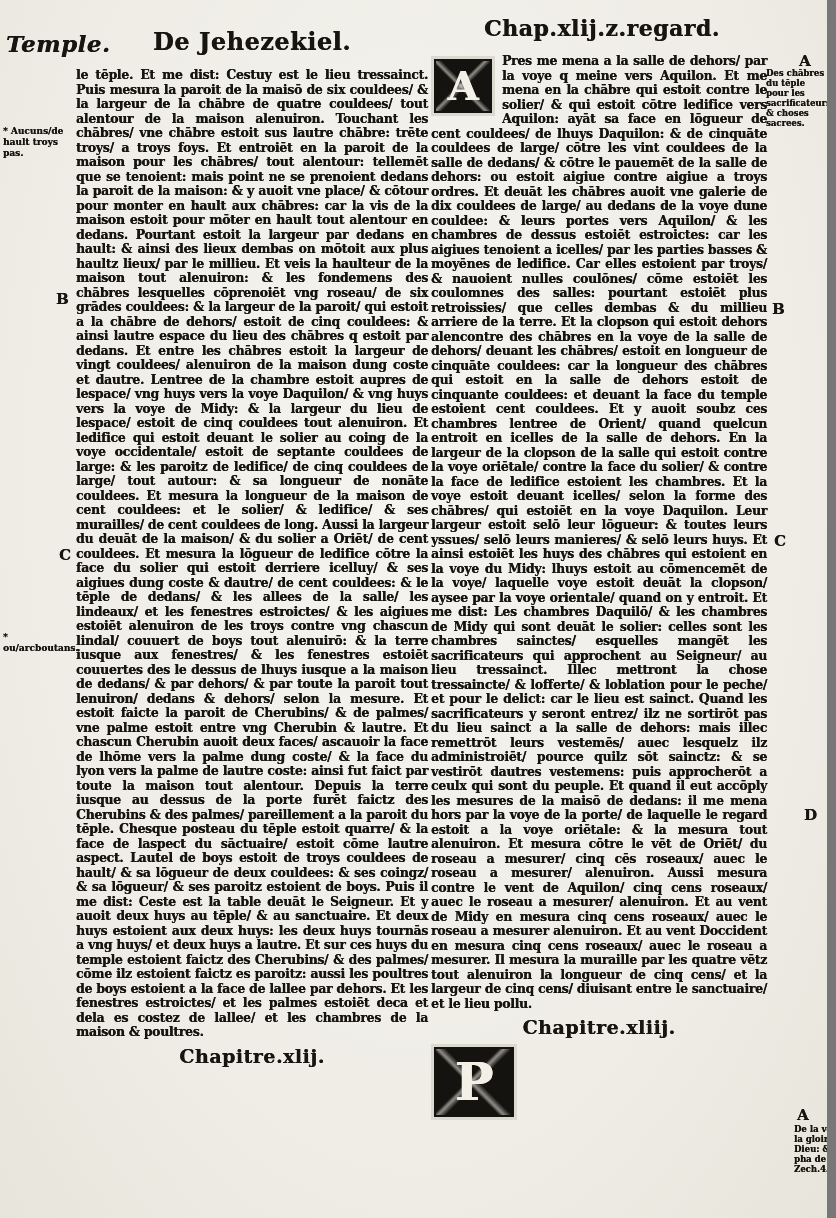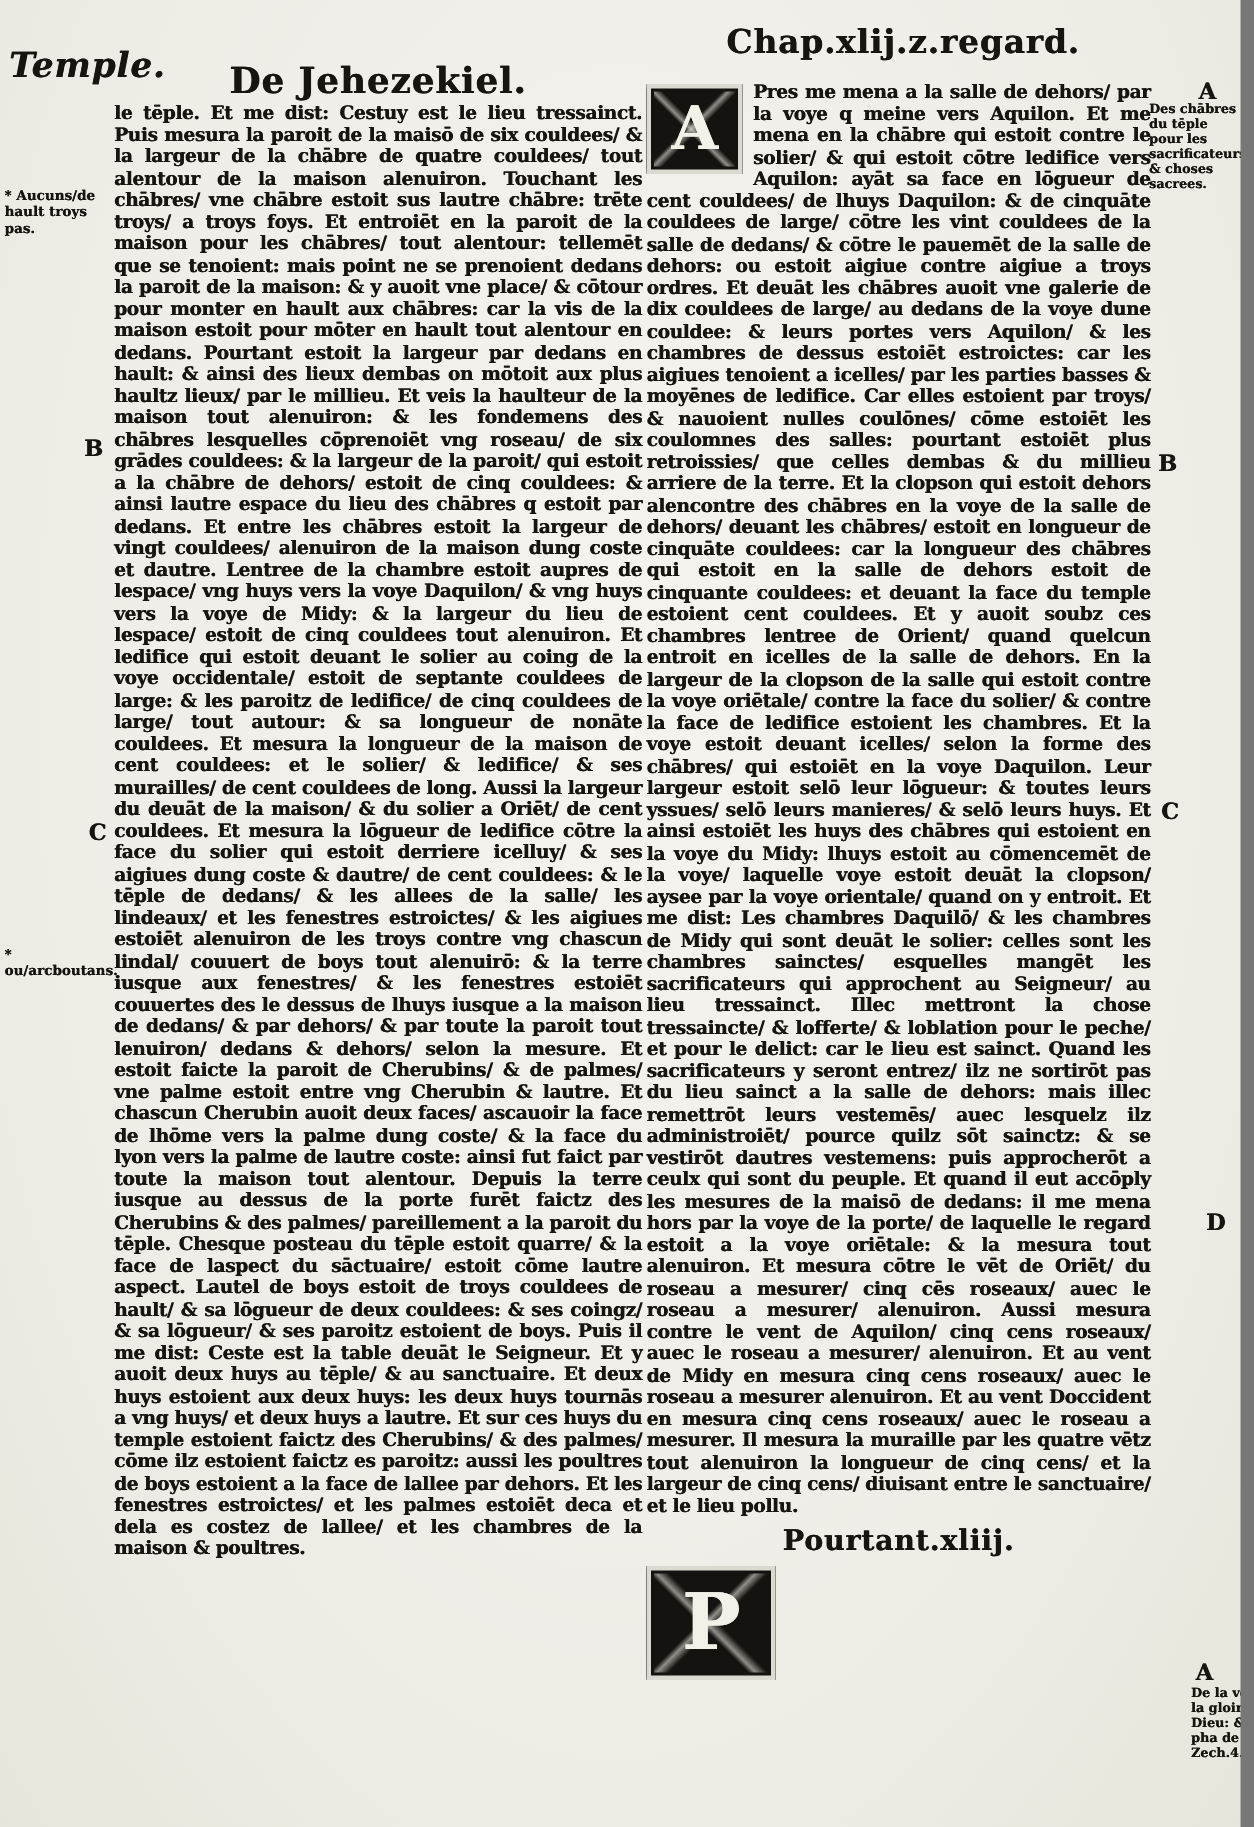--- a/index.html
+++ b/index.html
@@ -3,21 +3,21 @@
 <meta charset="utf-8">
 <style>
   html,body{margin:0;padding:0;background:#777;}
   .page{
     position:relative;width:827px;height:1218px;overflow:hidden;
     background:radial-gradient(ellipse at 50% 38%, #f5f4ef 0%, #efede6 62%, #e7e5db 100%);
     font-family:"DejaVu Serif", serif;color:#17150f;
   }
   .gothic{font-weight:700;text-shadow:0.3px 0 currentColor;}
   .running-title{position:absolute;left:6px;top:30px;font-size:23px;font-style:italic;letter-spacing:0.5px;}
-  .book-title{position:absolute;left:76px;top:27px;width:352px;text-align:center;font-size:24px;letter-spacing:0.5px;margin-top:12px;}
+  .book-title{position:absolute;left:76px;top:27px;width:352px;text-align:center;font-size:24px;letter-spacing:0.5px;}
   .chap-range{position:absolute;left:432px;top:15px;width:340px;text-align:center;font-size:22px;letter-spacing:0.5px;}
   .col{position:absolute;}
   .left-col{left:76px;top:68px;width:352px;}
   .right-col{left:431px;top:54px;width:336px;}
   .body-text{
     font-size:12.4px;line-height:14.5px;font-weight:700;text-align:justify;
     letter-spacing:-0.25px;text-shadow:0.3px 0 currentColor;hyphens:none;
   }
   .chapter-heading{
     text-align:center;font-size:19px;font-weight:700;margin-top:5px;margin-bottom:3px;
@@ -58,28 +58,29 @@
 
   <div class="margin-note" style="left:3px;top:126px;width:70px;">* Aucuns/de hault troys pas.</div>
   <div class="section-letter" style="left:56px;top:290px;">B</div>
   <div class="section-letter" style="left:59px;top:546px;">C</div>
   <div class="margin-note" style="left:3px;top:632px;width:70px;">* ou/arcboutans.</div>
 
   <div class="col left-col">
     <div class="body-text">
       <span>le tēple. Et me dist: Cestuy est le lieu tressainct. Puis mesura la paroit de la maisō de six couldees/ &amp; la largeur de la chābre de quatre couldees/ tout alentour de la maison alenuiron. Touchant les chābres/ vne chābre estoit sus lautre chābre: trēte troys/ a troys foys. Et entroiēt en la paroit de la maison pour les chābres/ tout alentour: tellemēt que se tenoient: mais point ne se prenoient dedans la paroit de la maison: &amp; y auoit vne place/ &amp; cōtour pour monter en hault aux chābres: car la vis de la maison estoit pour mōter en hault tout alentour en dedans. Pourtant estoit la largeur par dedans en hault: &amp; ainsi des lieux dembas on mōtoit aux plus haultz lieux/ par le millieu. Et veis la haulteur de la maison tout alenuiron: &amp; les fondemens des chābres lesquelles cōprenoiēt vng roseau/ de six grādes couldees: &amp; la largeur de la paroit/ qui estoit a la chābre de dehors/ estoit de cinq couldees: &amp; ainsi lautre espace du lieu des chābres q estoit par dedans. Et entre les chābres estoit la largeur de vingt couldees/ alenuiron de la maison dung coste et dautre. Lentree de la chambre estoit aupres de lespace/ vng huys vers la voye Daquilon/ &amp; vng huys vers la voye de Midy: &amp; la largeur du lieu de lespace/ estoit de cinq couldees tout alenuiron. Et ledifice qui estoit deuant le solier au coing de la voye occidentale/ estoit de septante couldees de large: &amp; les paroitz de ledifice/ de cinq couldees de large/ tout autour: &amp; sa longueur de nonāte couldees. Et mesura la longueur de la maison de cent couldees: et le solier/ &amp; ledifice/ &amp; ses murailles/ de cent couldees de long. Aussi la largeur du deuāt de la maison/ &amp; du solier a Oriēt/ de cent couldees. Et mesura la lōgueur de ledifice cōtre la face du solier qui estoit derriere icelluy/ &amp; ses aigiues dung coste &amp; dautre/ de cent couldees: &amp; le tēple de dedans/ &amp; les allees de la salle/ les lindeaux/ et les fenestres estroictes/ &amp; les aigiues estoiēt alenuiron de les troys contre vng chascun lindal/ couuert de boys tout alenuirō: &amp; la terre iusque aux fenestres/ &amp; les fenestres estoiēt couuertes des le dessus de lhuys iusque a la maison de dedans/ &amp; par dehors/ &amp; par toute la paroit tout lenuiron/ dedans &amp; dehors/ selon la mesure. Et estoit faicte la paroit de Cherubins/ &amp; de palmes/ vne palme estoit entre vng Cherubin &amp; lautre. Et chascun Cherubin auoit deux faces/ ascauoir la face de lhōme vers la palme dung coste/ &amp; la face du lyon vers la palme de lautre coste: ainsi fut faict par toute la maison tout alentour. Depuis la terre iusque au dessus de la porte furēt faictz des Cherubins &amp; des palmes/ pareillement a la paroit du tēple. Chesque posteau du tēple estoit quarre/ &amp; la face de laspect du sāctuaire/ estoit cōme lautre aspect. Lautel de boys estoit de troys couldees de hault/ &amp; sa lōgueur de deux couldees: &amp; ses coingz/ &amp; sa lōgueur/ &amp; ses paroitz estoient de boys. Puis il me dist: Ceste est la table deuāt le Seigneur. Et y auoit deux huys au tēple/ &amp; au sanctuaire. Et deux huys estoient aux deux huys: les deux huys tournās a vng huys/ et deux huys a lautre. Et sur ces huys du temple estoient faictz des Cherubins/ &amp; des palmes/ cōme ilz estoient faictz es paroitz: aussi les poultres de boys estoient a la face de lallee par dehors. Et les fenestres estroictes/ et les palmes estoiēt deca et dela es costez de lallee/ et les chambres de la maison &amp; poultres.</span>
     </div>
+    <div class="chapter-heading">Chapitre.xlij.</div>
   </div>
 
   <div class="col right-col">
     <div class="body-text">
       <span class="dropcap dropcap-a">A</span>
       <span>Pres me mena a la salle de dehors/ par la voye q meine vers Aquilon. Et me mena en la chābre qui estoit contre le solier/ &amp; qui estoit cōtre ledifice vers Aquilon: ayāt sa face en lōgueur de cent couldees/ de lhuys Daquilon: &amp; de cinquāte couldees de large/ cōtre les vint couldees de la salle de dedans/ &amp; cōtre le pauemēt de la salle de dehors: ou estoit aigiue contre aigiue a troys ordres. Et deuāt les chābres auoit vne galerie de dix couldees de large/ au dedans de la voye dune couldee: &amp; leurs portes vers Aquilon/ &amp; les chambres de dessus estoiēt estroictes: car les aigiues tenoient a icelles/ par les parties basses &amp; moyēnes de ledifice. Car elles estoient par troys/ &amp; nauoient nulles coulōnes/ cōme estoiēt les coulomnes des salles: pourtant estoiēt plus retroissies/ que celles dembas &amp; du millieu arriere de la terre. Et la clopson qui estoit dehors alencontre des chābres en la voye de la salle de dehors/ deuant les chābres/ estoit en longueur de cinquāte couldees: car la longueur des chābres qui estoit en la salle de dehors estoit de cinquante couldees: et deuant la face du temple estoient cent couldees. Et y auoit soubz ces chambres lentree de Orient/ quand quelcun entroit en icelles de la salle de dehors. En la largeur de la clopson de la salle qui estoit contre la voye oriētale/ contre la face du solier/ &amp; contre la face de ledifice estoient les chambres. Et la voye estoit deuant icelles/ selon la forme des chābres/ qui estoiēt en la voye Daquilon. Leur largeur estoit selō leur lōgueur: &amp; toutes leurs yssues/ selō leurs manieres/ &amp; selō leurs huys. Et ainsi estoiēt les huys des chābres qui estoient en la voye du Midy: lhuys estoit au cōmencemēt de la voye/ laquelle voye estoit deuāt la clopson/ aysee par la voye orientale/ quand on y entroit. Et me dist: Les chambres Daquilō/ &amp; les chambres de Midy qui sont deuāt le solier: celles sont les chambres sainctes/ esquelles mangēt les sacrificateurs qui approchent au Seigneur/ au lieu tressainct. Illec mettront la chose tressaincte/ &amp; lofferte/ &amp; loblation pour le peche/ et pour le delict: car le lieu est sainct. Quand les sacrificateurs y seront entrez/ ilz ne sortirōt pas du lieu sainct a la salle de dehors: mais illec remettrōt leurs vestemēs/ auec lesquelz ilz administroiēt/ pource quilz sōt sainctz: &amp; se vestirōt dautres vestemens: puis approcherōt a ceulx qui sont du peuple. Et quand il eut accōply les mesures de la maisō de dedans: il me mena hors par la voye de la porte/ de laquelle le regard estoit a la voye oriētale: &amp; la mesura tout alenuiron. Et mesura cōtre le vēt de Oriēt/ du roseau a mesurer/ cinq cēs roseaux/ auec le roseau a mesurer/ alenuiron. Aussi mesura contre le vent de Aquilon/ cinq cens roseaux/ auec le roseau a mesurer/ alenuiron. Et au vent de Midy en mesura cinq cens roseaux/ auec le roseau a mesurer alenuiron. Et au vent Doccident en mesura cinq cens roseaux/ auec le roseau a mesurer. Il mesura la muraille par les quatre vētz tout alenuiron la longueur de cinq cens/ et la largeur de cinq cens/ diuisant entre le sanctuaire/ et le lieu pollu.</span>
     </div>
-    <div class="chapter-heading">Pourtant.xliij.</div>
+    <div class="chapter-heading">Chapitre.xliij.</div>
     <div class="body-text">
       <span class="dropcap dropcap-p">P</span>
     </div>
   </div>
 
   <div class="section-letter" style="left:799px;top:52px;">A</div>
   <div class="margin-note small" style="left:766px;top:68px;width:64px;">Des chābres du tēple pour les sacrificateurs &amp; choses sacrees.</div>
   <div class="section-letter" style="left:772px;top:300px;">B</div>
   <div class="section-letter" style="left:774px;top:532px;">C</div>
   <div class="section-letter" style="left:804px;top:806px;">D</div>

